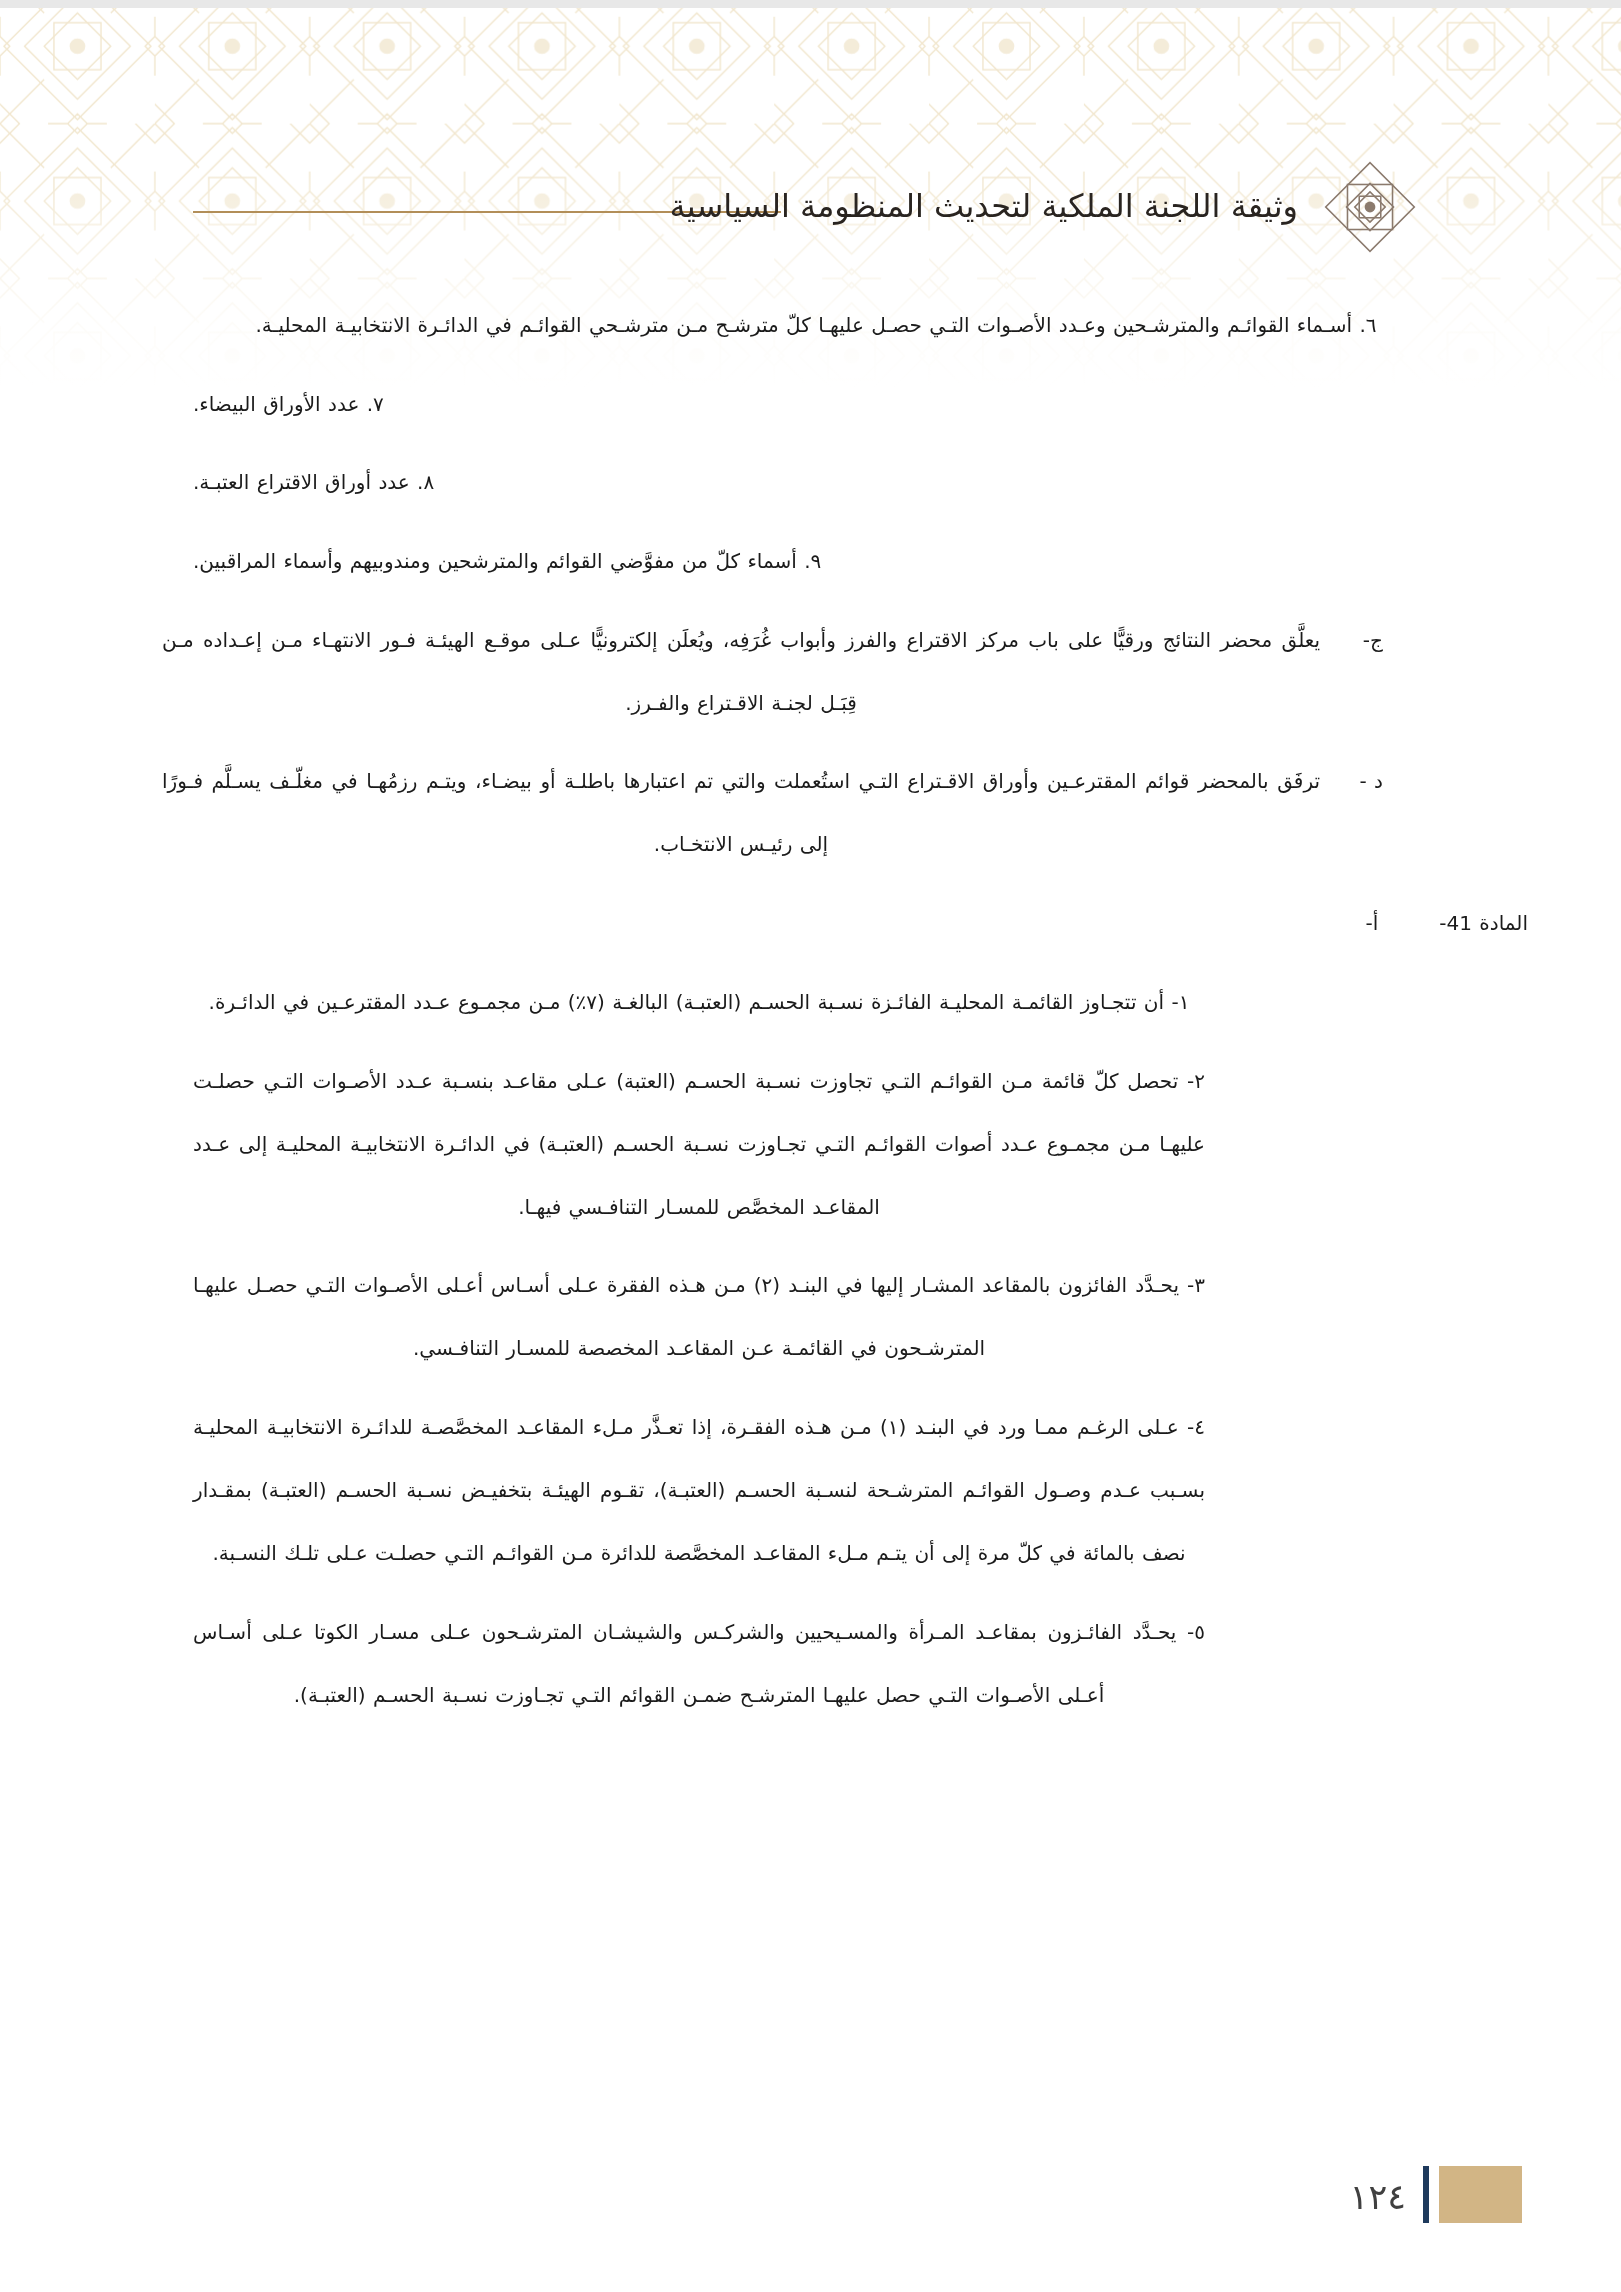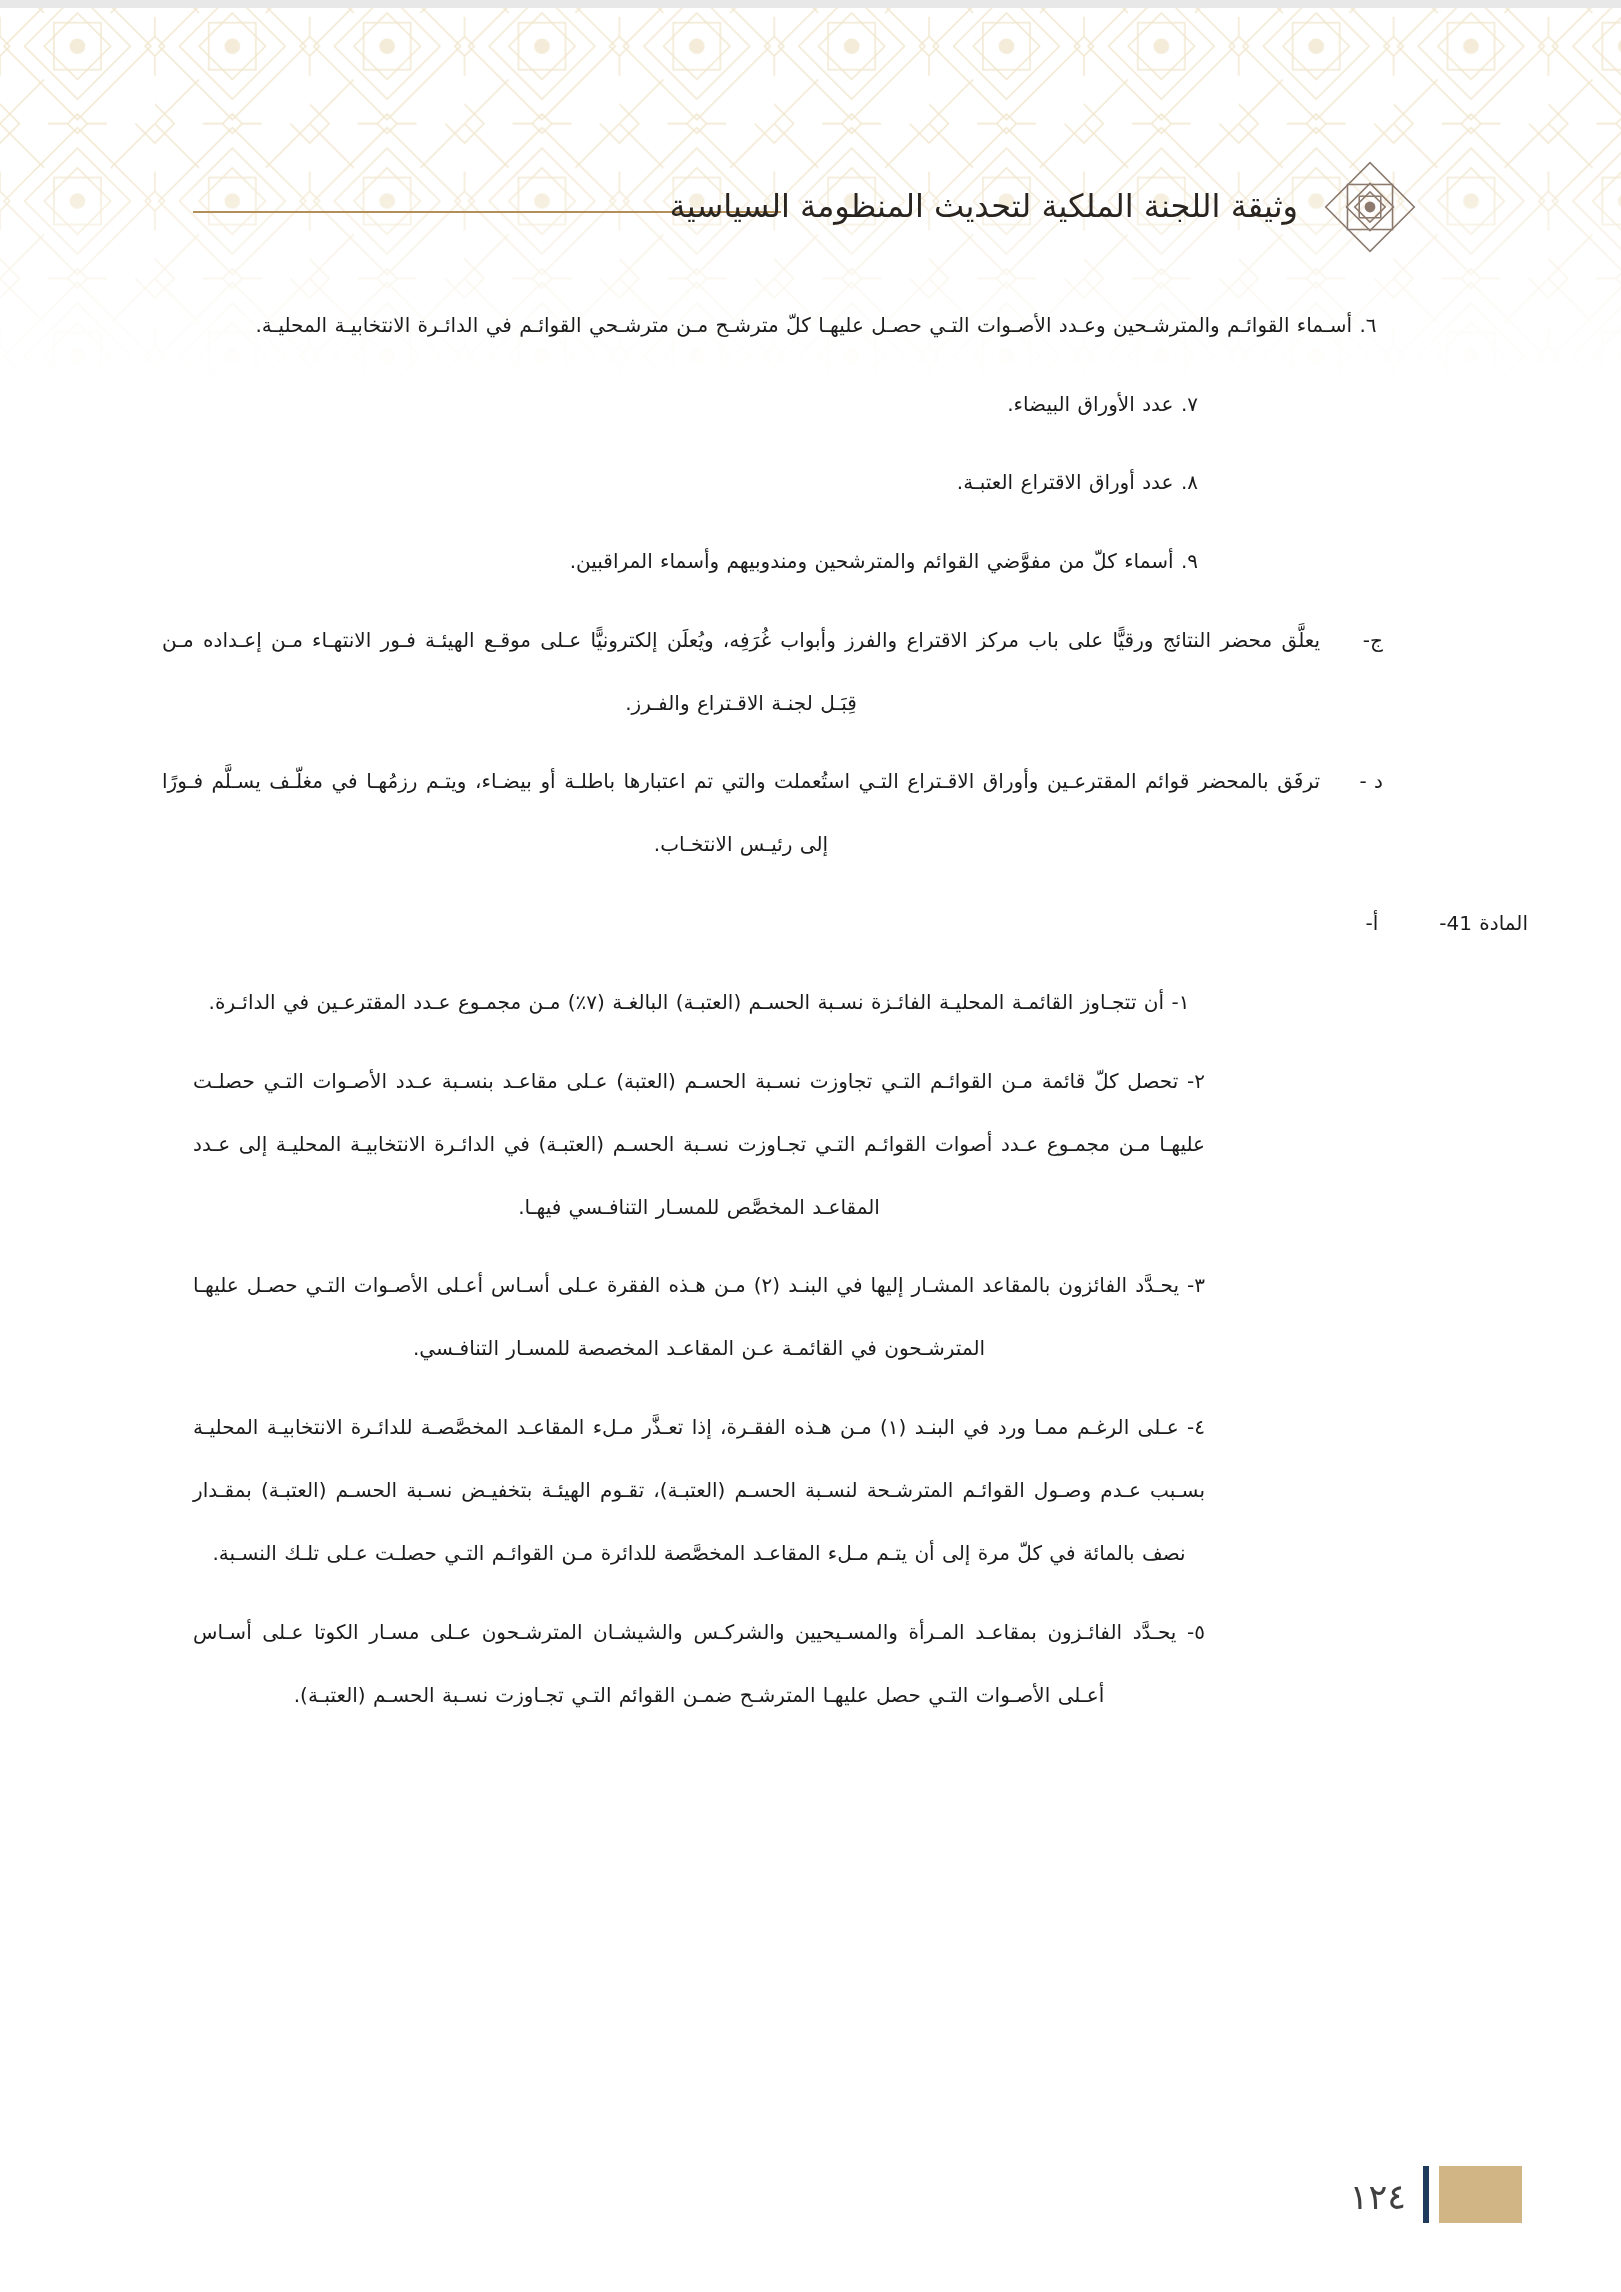--- a/index.html
+++ b/index.html
@@ -32,21 +32,21 @@
   .header-ornament{position:absolute;top:152px;right:204px;}
   
   .content{
     position:relative;
     padding-top:286px;
     font-size:20px;line-height:63px;
     word-spacing:1px;
   }
   .para{margin:0 0 15.7px 0;}
   .b-num-top{margin-right:182px;margin-left:193px;text-align:justify;text-align-last:center;}
-  .b-short{margin-right:423px;margin-left:193px;text-align:right;}
+  .b-short{margin-right:423px;margin-left:193px;text-align:left;}
   .b-letter{position:relative;margin-right:301px;margin-left:162px;text-align:justify;text-align-last:center;}
   .b-letter .hang-marker{position:absolute;top:0;right:-63px;white-space:nowrap;}
   .b-article{display:flex;flex-direction:row;margin-right:93px;margin-left:118px;white-space:nowrap;}
   .b-article .art-label{margin-left:61px;}
   .b-article .art-sub{margin-left:33px;}
   .b-deep{margin-right:416px;margin-left:193px;text-align:justify;text-align-last:center;}
   
   .footer-pagenum{
     position:absolute;top:2164px;right:215px;
     font-size:35px;line-height:51px;color:#404040;

